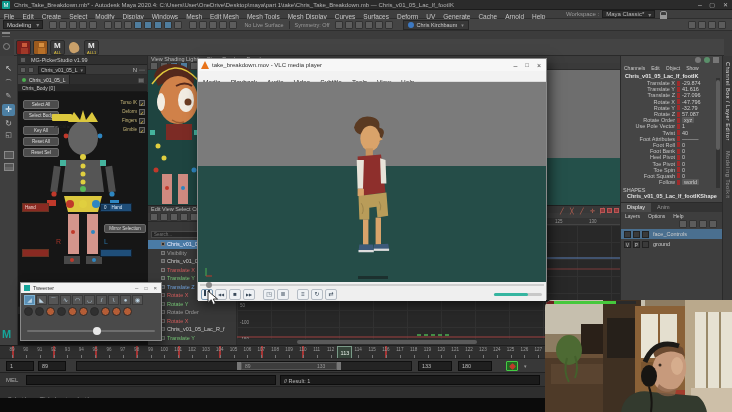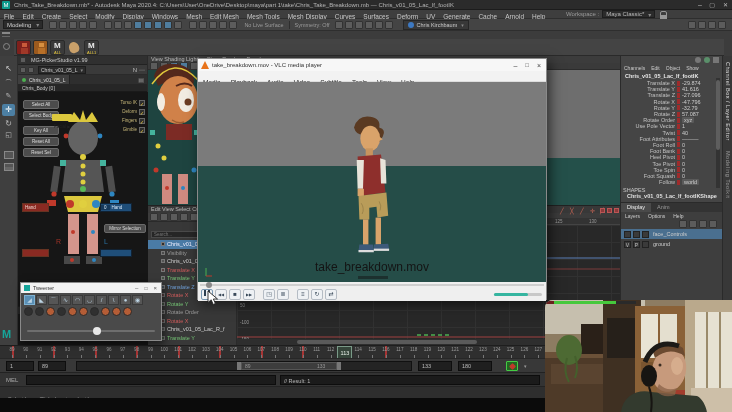--- a/index.html
+++ b/index.html
@@ -737,21 +737,20 @@
         <path d="M25,90 L56,86 L58,112 L46,114 L45,102 L37,103 L37,116 L26,116 Z" fill="#b99c59"></path>
         <path d="M28,98 q4,6 1,12" stroke="#9a8148" stroke-width="1" fill="none"></path>
         <path d="M48,96 q3,5 1,10" stroke="#9a8148" stroke-width="1" fill="none"></path>
         <rect x="30" y="116" width="6" height="28" fill="#d9a36a"></rect>
         <rect x="44" y="114" width="6" height="30" fill="#d9a36a"></rect>
         <path d="M26,144 L41,144 L42,150 L25,151 Z" fill="#3d5a7a"></path>
         <path d="M42,144 L58,143 L59,149 L42,150 Z" fill="#3d5a7a"></path>
         <rect x="25" y="150" width="17" height="2.5" fill="#ddd"></rect>
         <rect x="42" y="148.5" width="17" height="2.5" fill="#ddd"></rect>
       </svg>
-      <div style="position:absolute;left:0;top:178px;width:348px;text-align:center;font-size:12px;color:#141414">take_breakdown.mov</div>
       <div style="position:absolute;left:160px;top:194px;width:30px;height:3px;background:rgba(20,20,20,.5)"></div>
       <svg class="abs" width="12" height="12" style="left:4px;top:184px">
         <line x1="4" y1="10" x2="4" y2="2" stroke="#4caf50" stroke-width="1"></line>
         <line x1="4" y1="10" x2="10" y2="10" stroke="#c0392b" stroke-width="1"></line>
       </svg>
     </div>
     <div class="abs" style="left:0;top:223px;width:348px;height:6px;background:#efefef">
       <i class="abs" style="left:2px;top:2px;width:344px;height:2px;background:#cfcfcf"></i>
       <i class="abs" style="left:8px;top:0;width:6px;height:6px;border-radius:50%;background:#8a8a8a"></i>
     </div>

